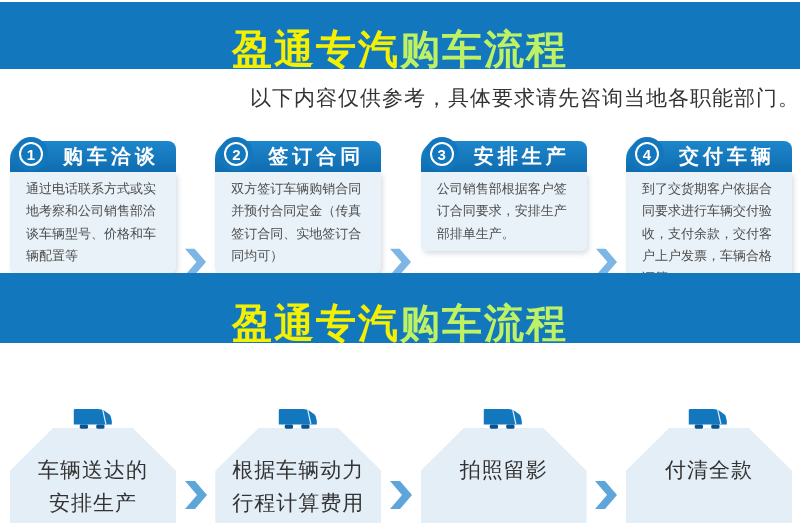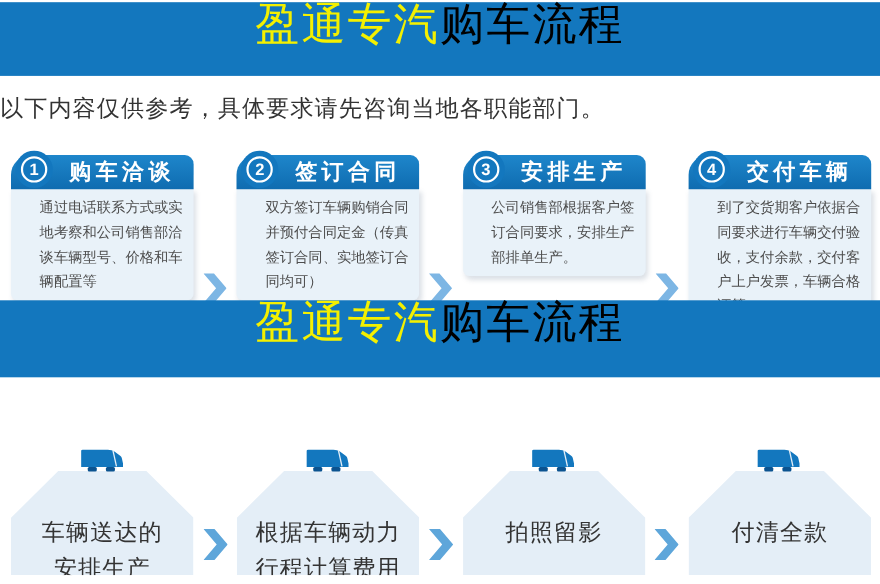--- a/index.html
+++ b/index.html
@@ -4,30 +4,30 @@
 <style>
   * { margin:0; padding:0; box-sizing:border-box; }
   body { background:#fff; }
   .page {
     position:relative; width:800px; height:531px; background:#ffffff;
     font-family:"Liberation Sans", sans-serif; overflow:hidden; margin:0 auto;
   }
   
   .banner {
     position:absolute; left:0; right:0; background:#1377be;
-    display:flex; align-items:flex-start; justify-content:center;
-    font-size:40px; font-weight:normal; letter-spacing:2px; line-height:1;
+    display:flex; align-items:flex-end; justify-content:center;
+    font-size:40px; font-weight:bold; letter-spacing:2px; line-height:1;
   }
   .banner-1 { top:2px;   height:67px; }
   .banner-2 { top:273px; height:70px; }
   .banner .brand { color:#f4f000; }
-  .banner .bt    { color:#000000; }
+  .banner .bt    { color:#bef264; }
   
   .subtitle {
-    position:absolute; left:0; right:0; text-align:left;
+    position:absolute; left:0; right:0; text-align:right;
     font-size:21px; color:#333333; letter-spacing:1px;
   }
   .subtitle-1 { top:84px; }
   .subtitle-2 { top:360px; }
   
   .steps-row {
     position:absolute; top:141px; left:10px; right:8px;
     display:flex; justify-content:space-between;
   }
   .step-card { width:166px; }
@@ -41,42 +41,42 @@
   .step-num {
     position:absolute; left:9px; top:1px; width:24px; height:24px;
     border:2px solid #ffffff; border-radius:50%;
     background:#1377be; box-shadow:0 0 0 5px #1377be;
     color:#ffffff; font-size:15px; font-weight:bold;
     display:flex; align-items:center; justify-content:center; z-index:2;
   }
   .step-title { color:#ffffff; font-size:20px; font-weight:bold; letter-spacing:4px; }
   .step-body {
     background:#e9f2f9; min-height:73px;
-    padding:6px 10px 6px 26px;
+    padding:6px 10px 6px 16px;
     font-size:13px; line-height:1.72; color:#4d4d4d;
     border-radius:0 0 6px 6px;
     box-shadow:2px 3px 5px rgba(90,115,140,0.22);
   }
   .arrow-cell {
     flex:1; display:flex; align-items:flex-end; justify-content:center;
     padding-bottom:20px;
   }
   .arrow-cell svg { display:block; }
   
   .logi-row {
     position:absolute; top:408px; left:10px; right:8px;
     display:flex; justify-content:space-between;
   }
   .logi-col { width:166px; display:flex; flex-direction:column; align-items:center; }
   .truck { height:22px; margin-bottom:-2px; z-index:2; }
   .logi-shape {
     width:100%; height:95px; background:#e4eef7;
     clip-path:polygon(26% 0, 74% 0, 100% 45%, 100% 100%, 0 100%, 0 45%);
     display:flex; flex-direction:column; align-items:center; justify-content:flex-start;
-    padding-top:40px;
+    padding-top:25px;
   }
   .logi-line { font-size:21px; color:#333333; line-height:33px; font-weight:500; letter-spacing:1px; }
   .logi-arrow-cell {
     flex:1; display:flex; align-items:flex-end; justify-content:center;
     padding-bottom:13px;
   }
 </style>
 </head>
 <body>
 

